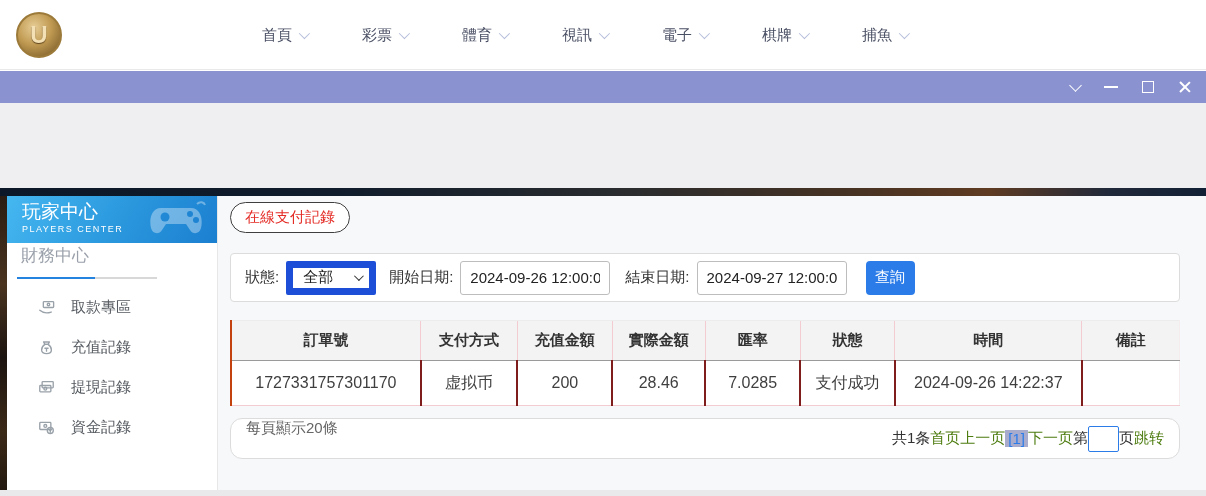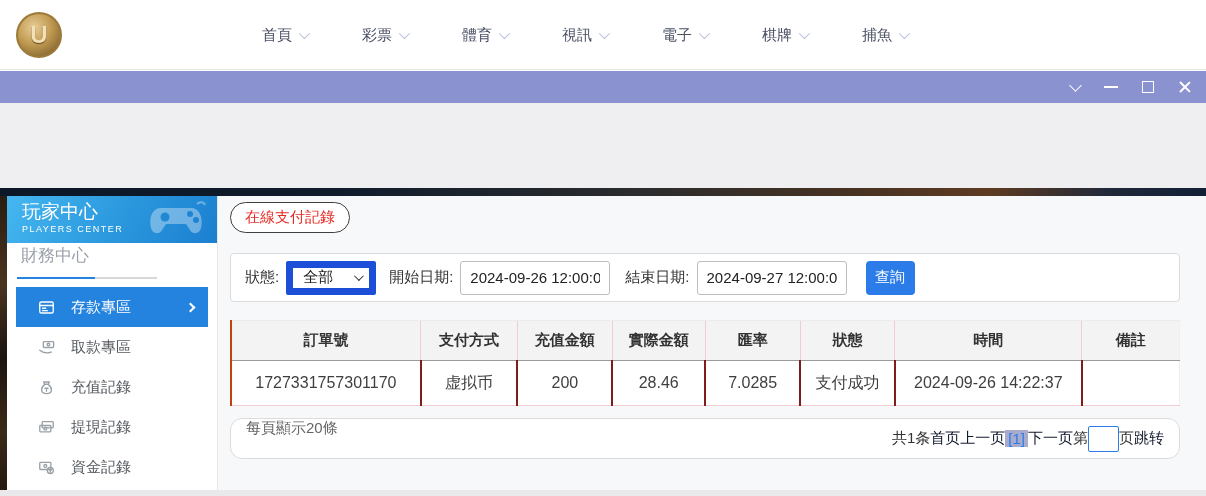--- a/index.html
+++ b/index.html
@@ -95,21 +95,21 @@
   .records col:nth-child(3){width:10%} .records col:nth-child(4){width:9.8%}
   .records col:nth-child(5){width:10%} .records col:nth-child(6){width:10%}
   .records col:nth-child(7){width:19.7%} .records col:nth-child(8){width:10.3%}
 
   .footer-box { position:absolute; top:222px; left:0; width:950px; height:41px; background:#fff;
                 border:1px solid #dcdcdc; border-radius:12px; display:flex; 
                 justify-content:space-between; padding:0 15px; }
   .pg-size { font-size:15px; color:#666; }
   .pager { display:flex; align-items:center; font-size:15px; }
   .pg-total { color:#333; }
-  .pg-link { color:#0f172a; cursor:pointer; }
+  .pg-link { color:#4d7c0f; cursor:pointer; }
   .pg-cur { color:#2b7ce9; background:#a9abcd; padding:0 3px; }
   .pg-txt { color:#333; }
   .pg-input { width:31px; height:26px; border:1px solid #2b7ce9; border-radius:2px; font-family:inherit; }
 </style>
 </head>
 <body>
 
 <div class="stage">
 
   <div class="topnav">
@@ -171,28 +171,20 @@
         <path d="M14 8 C4 8 2 20 4 28 c1.5 6 8 7 11 2 l4-6 h20 l4 6 c3 5 9.5 4 11-2 2-8 0-20-10-20 z" fill="#ffffff"></path>
         <circle cx="18" cy="17" r="4.5" fill="#1b7fd0"></circle>
           <circle cx="43" cy="14" r="3" fill="#1b7fd0"></circle>
         <circle cx="49" cy="20" r="3" fill="#1b7fd0"></circle>
           <path d="M50 4c3-3 7-2 8 1" stroke="#fff" stroke-width="2" fill="none"></path>
       </svg>
     </div>
     <div class="sb-section">財務中心</div>
     <div class="sb-divider"></div>
     <div class="sb-menu">
-        <div class="sb-item active">
-          <svg viewBox="0 0 24 24">
-            <rect x="3.5" y="5" width="17" height="14" rx="2"></rect>
-            <path d="M3.5 9.5h17M7 13h4M7 16h6"></path>
-          </svg>
-          <span>存款專區</span>
-          <span class="sb-arrow"></span>
-        </div>
         <div class="sb-item">
           <svg viewBox="0 0 24 24">
             <rect x="8" y="4.5" width="13" height="7.5" rx="1"></rect>
             <circle cx="14.5" cy="8.2" r="1.6"></circle>
             <path d="M3.5 15.5c3.5 3 9.5 4 14.5 2.2"></path>
           </svg>
           <span>取款專區</span>
         </div>
         <div class="sb-item">
           <svg viewBox="0 0 24 24">

